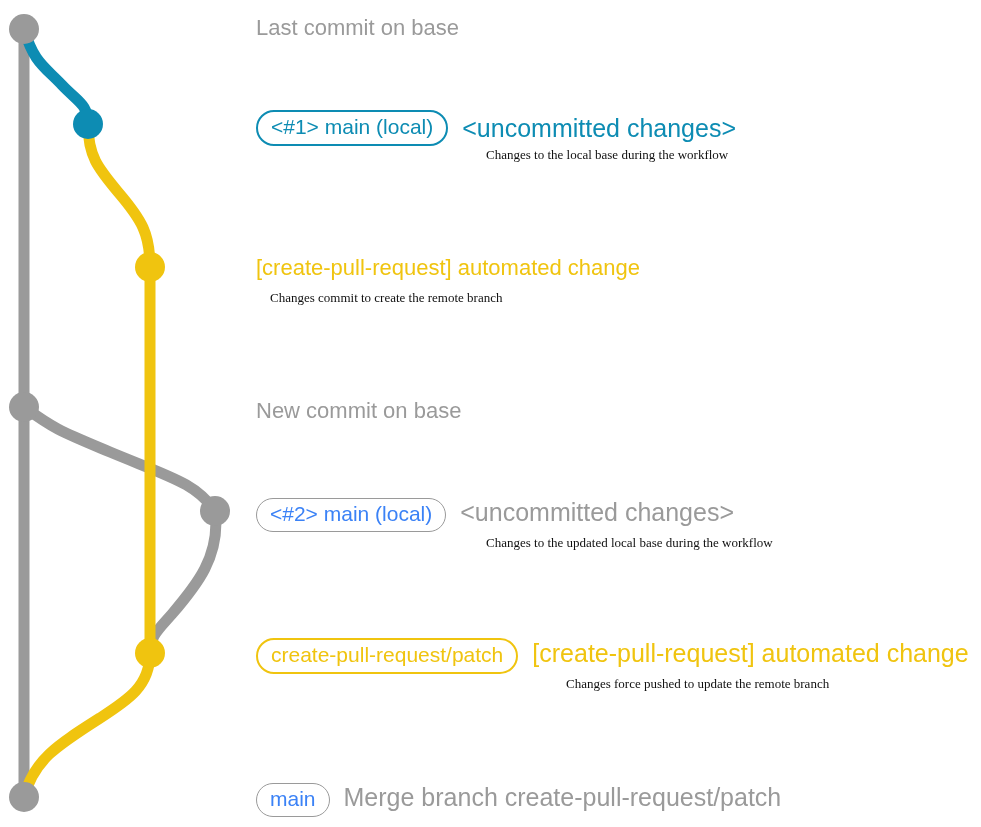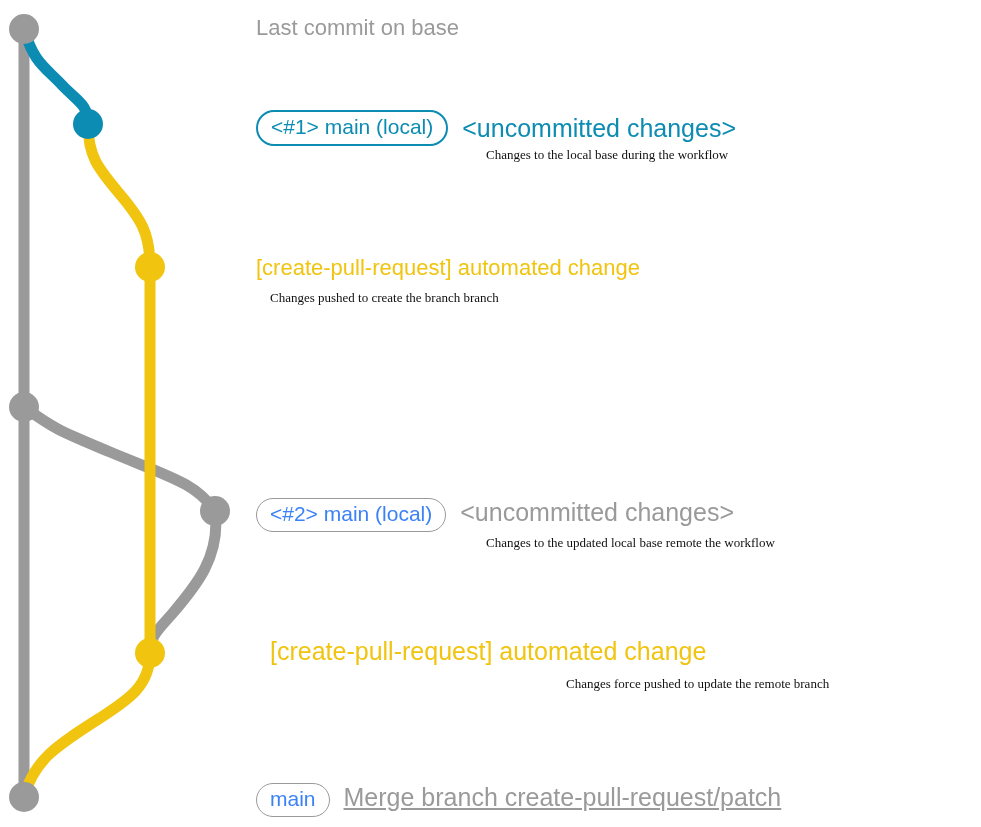--- a/index.html
+++ b/index.html
@@ -68,21 +68,21 @@
   .pill.yellow { border-color: #f0c40f; color: #f0c40f; }
 
   .subject {
     font-size: 25px;
     line-height: 1.05;
     white-space: nowrap;
   }
   .subject.teal   { color: #0d8cb3; }
   .subject.gray   { color: #9a9a9a; }
   .subject.yellow { color: #f0c40f; }
-  .subject.plain  { color: #9a9a9a; text-decoration: underline; }
+  .subject.plain  { color: #9a9a9a; }
 
   .headline {
     position: absolute;
     font-size: 22px;
     white-space: nowrap;
     line-height: 1;
   }
   .headline.gray   { color: #9a9a9a; }
   .headline.yellow { color: #f0c40f; }
 
@@ -134,31 +134,33 @@
     <div class="headline gray" style="left:256px; top:17px;">Last commit on base</div>
 
     <div class="row" style="left:256px; top:110px;align-items:center;">
       <span class="pill teal">&lt;#1&gt; main (local)</span>
       <span class="pill-gap"></span>
       <span class="subject teal">&lt;uncommitted changes&gt;</span>
     </div>
     <div class="note" style="left:486px; top:148px;">Changes to the local base during the workflow</div>
 
     <div class="headline yellow" style="left:256px; top:257px;">[create-pull-request] automated change</div>
-    <div class="note" style="left:270px; top:291px;">Changes pushed to create the branch branch</div>
+    <div class="note" style="left:270px; top:291px;">Changes commit to create the remote branch</div>
 
+    <div class="headline gray" style="left:256px; top:400px;">New commit on base</div>
 
     <div class="row" style="left:256px; top:498px;">
       <span class="pill gray">&lt;#2&gt; main (local)</span>
       <span class="pill-gap"></span>
       <span class="subject gray">&lt;uncommitted changes&gt;</span>
     </div>
-    <div class="note" style="left:486px; top:536px;">Changes to the updated local base remote the workflow</div>
+    <div class="note" style="left:486px; top:536px;">Changes to the updated local base during the workflow</div>
 
     <div class="row" style="left:256px; top:638px;">
+      <span class="pill yellow">create-pull-request/patch</span>
       <span class="pill-gap"></span>
       <span class="subject yellow">[create-pull-request] automated change</span>
     </div>
     <div class="note" style="left:566px; top:677px;text-align:right;">Changes force pushed to update the remote branch</div>
 
     <div class="row" style="left:256px; top:783px;">
       <span class="pill gray">main</span>
       <span class="pill-gap"></span>
       <span class="subject plain">Merge branch create-pull-request/patch</span>
     </div>

